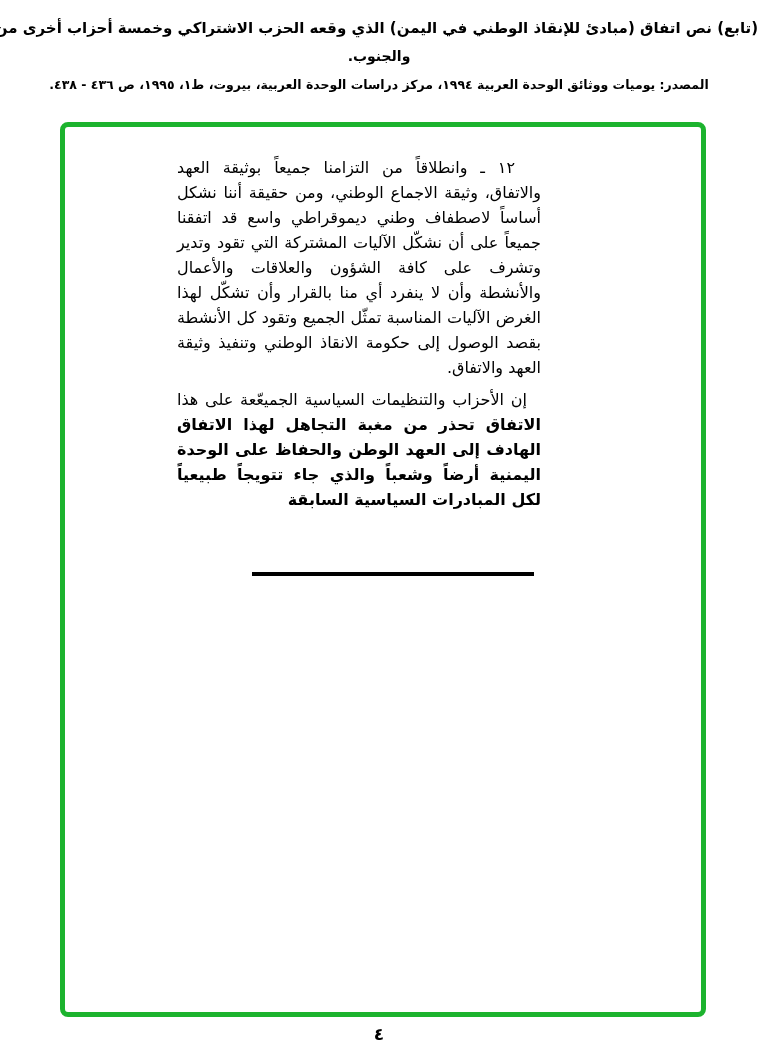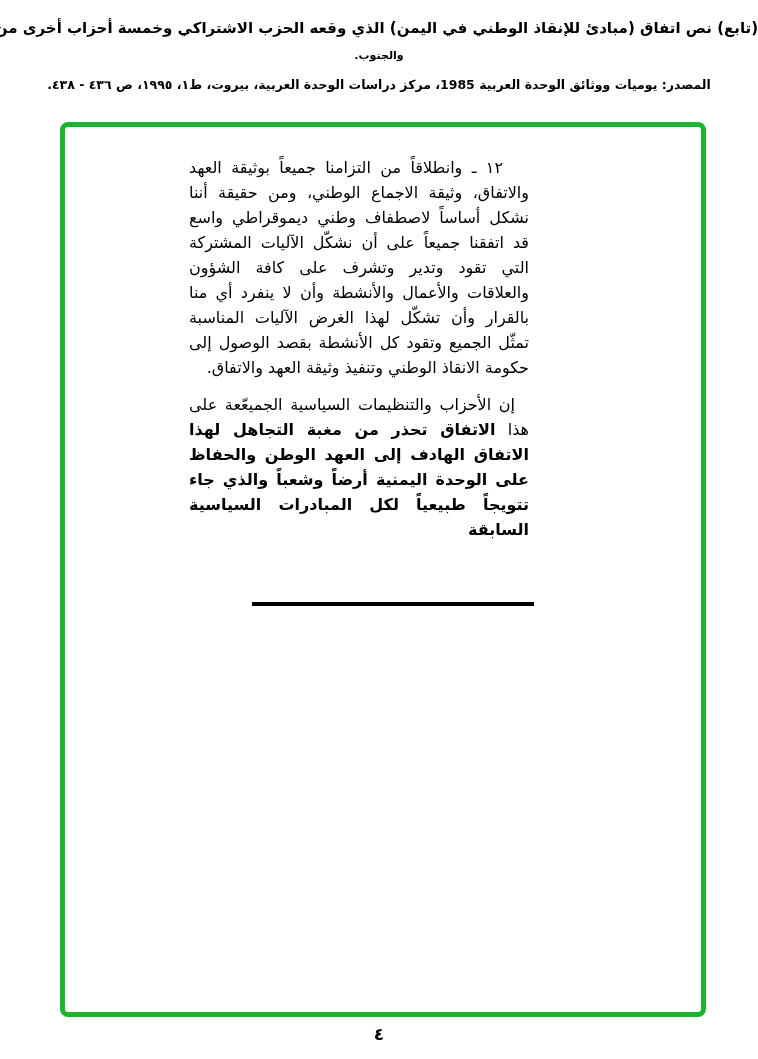--- a/index.html
+++ b/index.html
@@ -25,21 +25,21 @@
     text-align: center;
     direction: rtl;
   }
   .header-line1 {
     font-size: 15px;
     font-weight: bold;
     line-height: 24px;
     white-space: nowrap;
   }
   .header-line2 {
-    font-size: 11px;
+    font-size: 14px;
     font-weight: bold;
     line-height: 24px;
     margin-top: 4px;
   }
   .source-line {
     font-size: 12.5px;
     font-weight: bold;
     line-height: 18px;
     margin-top: 8px;
     white-space: nowrap;
@@ -61,21 +61,21 @@
   
   .text-column {
     width: 364px;
     margin: 28px 160px 0 112px;
     direction: rtl;
     text-align: justify;
     font-size: 16px;
     line-height: 25px;
   }
   .text-column p {
-    margin: 12px;
+    margin: 0;
   }
   .para-1 {
     text-indent: 26px;
     margin-bottom: 7px !important;
   }
   .para-2 {
     text-indent: 14px;
     margin-bottom: 9px !important;
   }
   .bold-run {
@@ -104,21 +104,21 @@
     font-weight: bold;
     direction: rtl;
   }
 </style>
 </head>
 <body>
 
 <header class="doc-header">
   <div class="header-line1">(تابع) نص اتفاق (مبادئ للإنقاذ الوطني في اليمن) الذي وقعه الحزب الاشتراكي وخمسة أحزاب أخرى من الشمال</div>
   <div class="header-line2">والجنوب.</div>
-  <div class="source-line">المصدر: يوميات ووثائق الوحدة العربية 1985، مركز دراسات الوحدة العربية، بيروت، ط١، ١٩٩٥، ص ٤٣٦ - ٤٣٨.</div>
+  <div class="source-line">المصدر: يوميات ووثائق الوحدة العربية ١٩٩٤، مركز دراسات الوحدة العربية، بيروت، ط١، ١٩٩٥، ص ٤٣٦ - ٤٣٨.</div>
 </header>
 
 <section class="green-frame">
   <div class="text-column">
     <p class="para-1">١٢ ـ وانطلاقاً من التزامنا جميعاً بوثيقة العهد والاتفاق، وثيقة الاجماع الوطني، ومن حقيقة أننا نشكل أساساً لاصطفاف وطني ديموقراطي واسع قد اتفقنا جميعاً على أن نشكّل الآليات المشتركة التي تقود وتدير وتشرف على كافة الشؤون والعلاقات والأعمال والأنشطة وأن لا ينفرد أي منا بالقرار وأن تشكّل لهذا الغرض الآليات المناسبة تمثّل الجميع وتقود كل الأنشطة بقصد الوصول إلى حكومة الانقاذ الوطني وتنفيذ وثيقة العهد والاتفاق.</p>
     <p class="para-2"><span>إن الأحزاب والتنظيمات السياسية الجميعّعة على هذا </span><span class="bold-run">الاتفاق تحذر من مغبة التجاهل لهذا الاتفاق الهادف إلى العهد الوطن والحفاظ على الوحدة اليمنية أرضاً وشعباً والذي جاء تتويجاً طبيعياً لكل المبادرات السياسية السابقة</span></p>
     <div class="divider-rule"></div>
   </div>
 </section>
 

